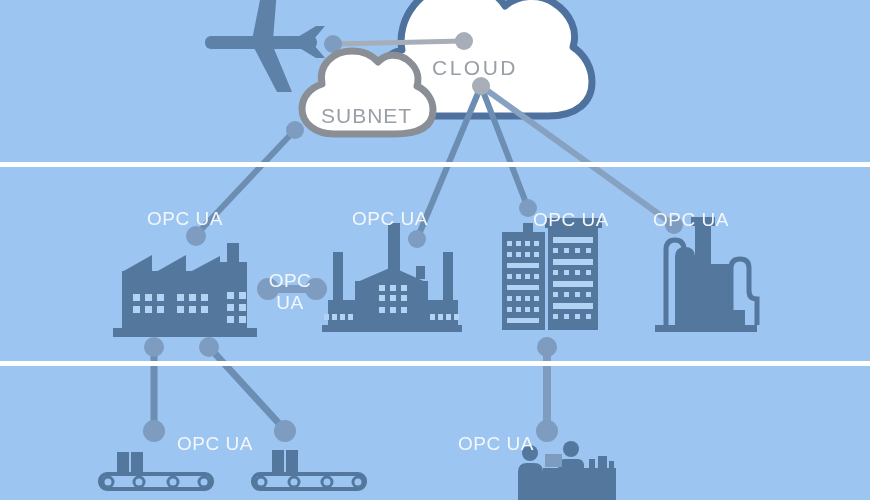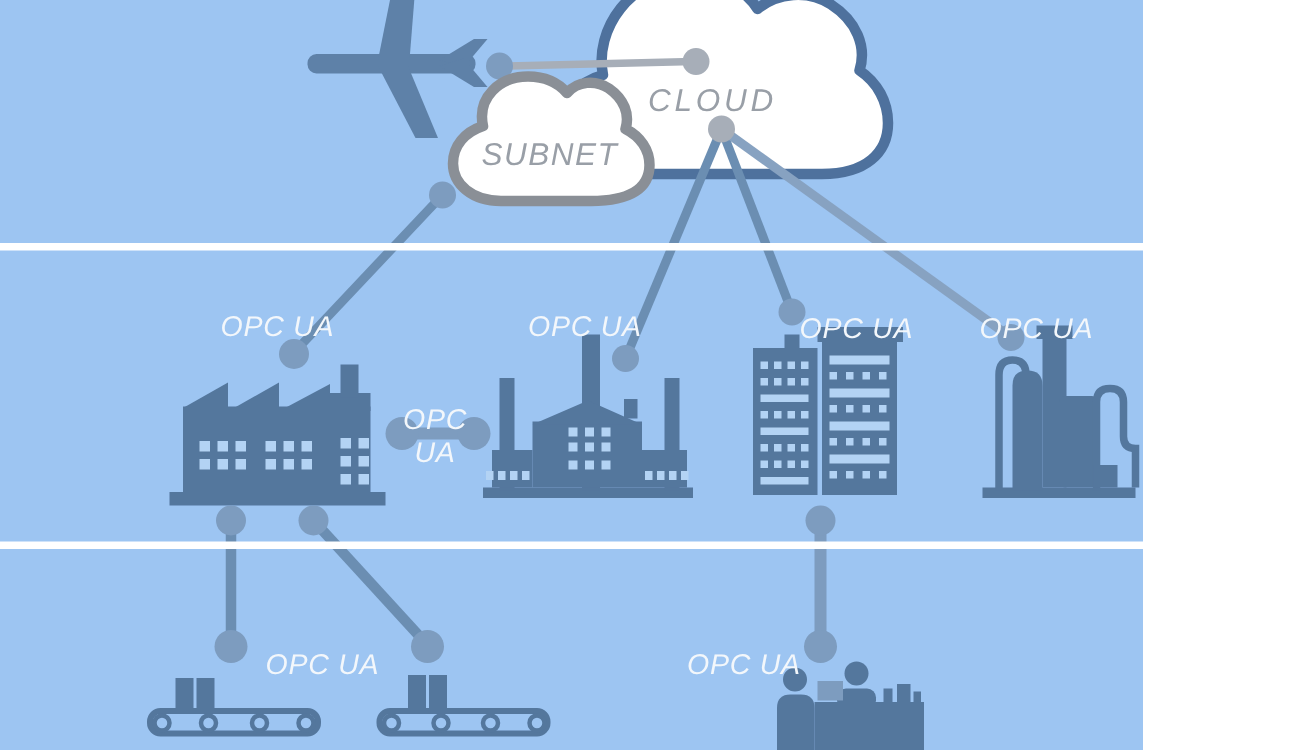--- a/index.html
+++ b/index.html
@@ -1,16 +1,16 @@
 <!DOCTYPE html>
 <html style="--background: #9dc5f2; --icon-dark: #54779d; --icon-plane: #5e81a8; --window-light: #b3d3f4; --connector-line: #6b8eb2; --connector-line-light: #87a2c1; --connector-node: #7d9cbf; --line-gray: #a7aeb8; --cloud-fill: #ffffff; --cloud-border: #4e719d; --subnet-border: #8a8f96; --cloud-text: #999fa7; --label-text: #f3f7fb; --divider: #ffffff;"><head>
 <meta charset="utf-8">
 <style>
   html,body{margin:0;padding:0;font-family:"Liberation Sans",sans-serif;}
-  .stage{position:relative;width:762px;height:500px;overflow:hidden;background:var(--background,#9dc5f2);font-style:italic;}
+  .stage{position:relative;width:870px;height:500px;overflow:hidden;background:var(--background,#9dc5f2);}
   .stage svg{position:absolute;left:0;top:0;}
   .label{position:absolute;white-space:nowrap;user-select:none;}
   .opc-label{color:var(--label-text,#f3f7fb);font-size:19px;letter-spacing:.5px;margin-top:29px;}
   .opc-label.wrap{white-space:normal;width:52px;text-align:center;line-height:22px;}
   .cloud-label{color:var(--cloud-text,#999fa7);font-size:21px;letter-spacing:2.5px;}
   .subnet-label{color:var(--cloud-text,#999fa7);font-size:21px;letter-spacing:1px;}
 
   .ink{fill:var(--icon-dark,#54779d);}
   .plane{fill:var(--icon-plane,#5e81a8);}
   .win{fill:var(--window-light,#b3d3f4);}
@@ -247,21 +247,21 @@
       <rect class="ink" x="598" y="456" width="9" height="13"></rect>
       <rect class="ink" x="609" y="461" width="5" height="8"></rect>
       <rect class="ink" x="543" y="468" width="73" height="32"></rect>
     </g>
 
     <rect class="divider" x="0" y="162" width="870" height="5"></rect>
     <rect class="divider" x="0" y="361" width="870" height="5"></rect>
   </svg>
 
   <div class="label cloud-label" style="left:432px;top:56px;">CLOUD</div>
-  <div class="label subnet-label" style="left:321px;top:92px;">SUBNET</div>
+  <div class="label subnet-label" style="left:321px;top:104px;">SUBNET</div>
 
   <div class="label opc-label" style="left:147px;top:179px;">OPC UA</div>
   <div class="label opc-label" style="left:352px;top:179px;">OPC UA</div>
   <div class="label opc-label" style="left:533px;top:180px;">OPC UA</div>
   <div class="label opc-label" style="left:653px;top:180px;">OPC UA</div>
   <div class="label opc-label wrap" style="left:264px;top:241px;">OPC UA</div>
   <div class="label opc-label" style="left:177px;top:404px;">OPC UA</div>
   <div class="label opc-label" style="left:458px;top:404px;">OPC UA</div>
 </div>
 

